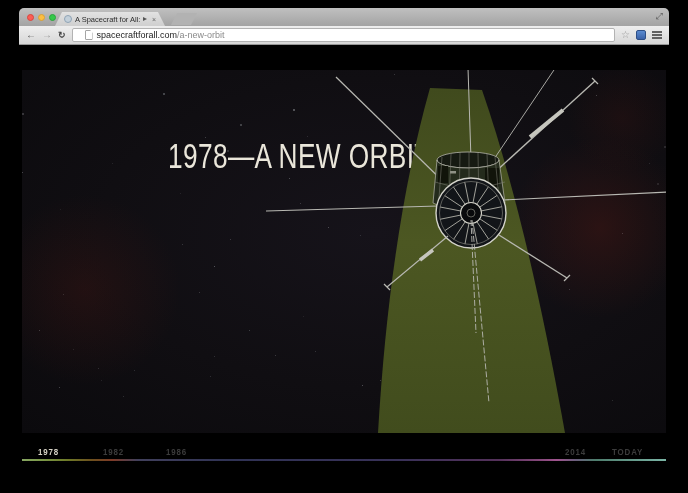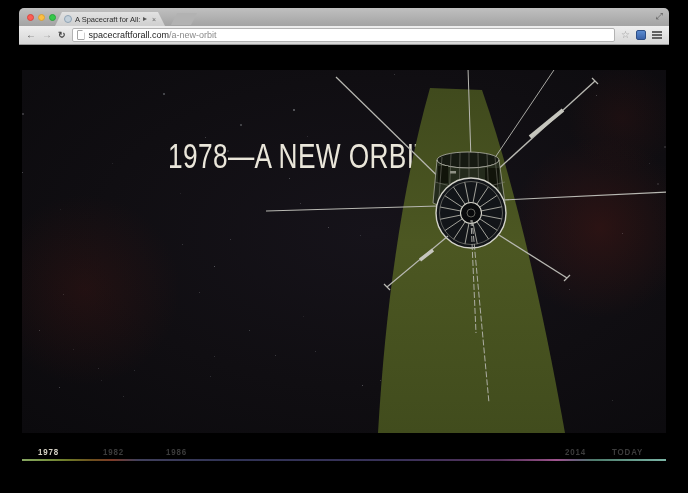--- a/index.html
+++ b/index.html
@@ -28,21 +28,21 @@
           clip-path:polygon(6px 0,100% 0,calc(100% - 6px) 100%,0 100%);}
   .expand{position:absolute;right:6px;top:3px;font-size:9px;color:#4a4a4a;}
 
   .toolbar{height:19px;background:linear-gradient(#eeeeee,#d7d7d7);
            border-bottom:1px solid #979797;display:flex;align-items:center;
            padding:0 7px;gap:6px;box-sizing:border-box;}
   .navbtn{font-size:10px;color:#555;line-height:1;}
   .navbtn.fwd{color:#9a9a9a;}
   .navbtn.reload{font-size:9px;font-weight:700;color:#444;}
   .omnibox{flex:1;height:12px;background:#fff;border:1px solid #b3b3b3;border-radius:2px;
-           display:flex;align-items:center;gap:4px;padding:0 4px;}
+           display:flex;align-items:center;gap:4px;padding:0 12px;}
   .pageicon{width:6px;height:8px;border:1px solid #a5a5a5;border-radius:1px;flex:none;
             clip-path:polygon(0 0,70% 0,100% 30%,100% 100%,0 100%);}
   .url{font-size:9px;white-space:nowrap;}
   .url .domain{color:#1d1d1d;}
   .url .path{color:#8a8a8a;}
   .star{font-size:10px;color:#9a9a9a;line-height:1;}
   .ext{width:10px;height:10px;border-radius:2px;background:linear-gradient(#5b8bd0,#3a62a8);
        border:1px solid #2e4f86;box-sizing:border-box;}
   .menu{display:flex;flex-direction:column;gap:1.5px;padding:1px 0;}
   .menu i{display:block;width:10px;height:1.5px;background:#636363;}

